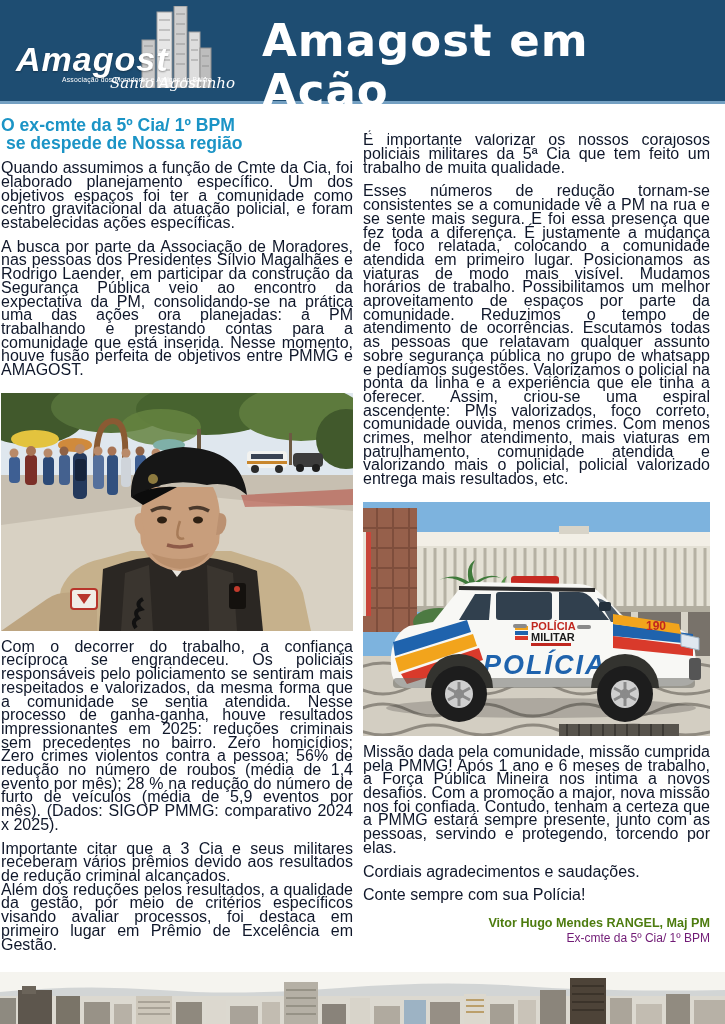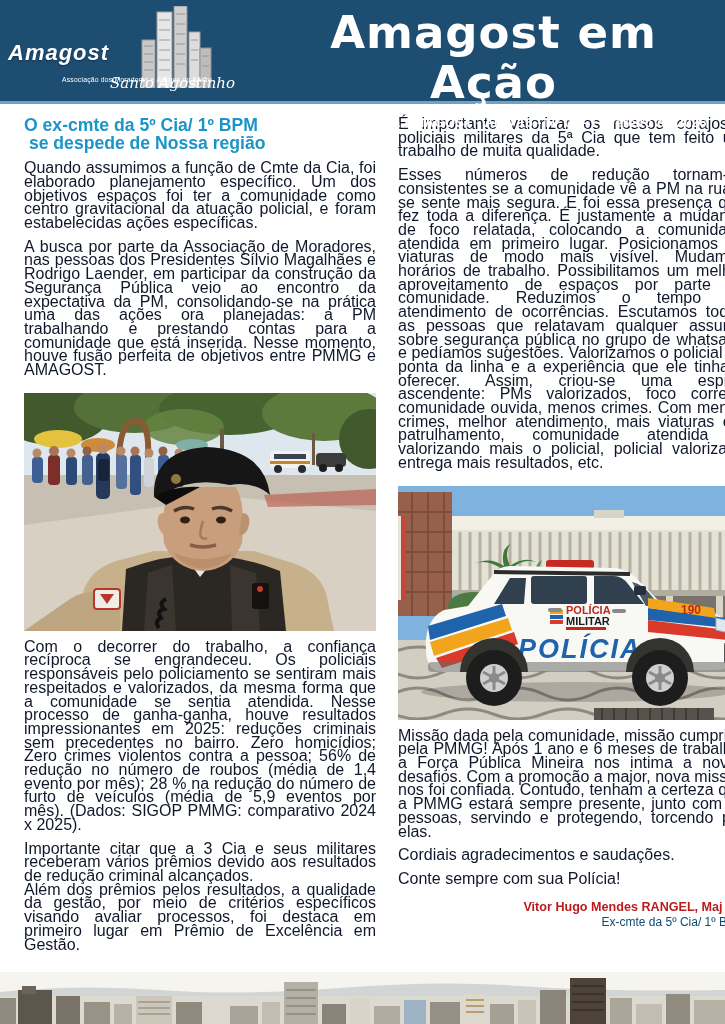--- a/index.html
+++ b/index.html
@@ -11,59 +11,59 @@
   }
   .page { position:relative; width:725px; height:1024px; background:#fff; overflow:hidden; }
 
   
   .header {
     height:104px; background:#1e4d72; border-bottom:3px solid #74a0c2;
     display:flex; color:#fff; position:relative;
   }
   .logo { position:relative; width:262px; flex:none; }
   .logo-name {
-    position:absolute; left:8px; top:40px;
-    font-size:22px; font-weight:bold; font-style:italic; letter-spacing:1px;
+    position:absolute; left:16px; top:40px;
+    font-size:34px; font-weight:bold; font-style:italic; letter-spacing:1px;
     text-shadow:0 1px 2px rgba(0,0,0,.35);
   }
   .logo-buildings { position:absolute; left:140px; top:6px; }
   .logo-tagline {
     position:absolute; left:62px; top:76px; font-size:6.8px; letter-spacing:.2px; white-space:nowrap;
   }
   .logo-hood {
     position:absolute; left:110px; top:74px; font-size:15px; font-style:italic;
     font-family:"DejaVu Serif", serif; white-space:nowrap;
   }
-  .masthead { flex:1; text-align:center; padding-top:8px; }
+  .masthead { flex:1; padding-top:16px; }
   .mast-title {
     font-size:45px; font-weight:bold; font-family:"DejaVu Sans", sans-serif;
     letter-spacing:1px; line-height:50px;
   }
   .mast-subtitle { font-size:13.2px; font-weight:bold; margin-top:7px; letter-spacing:.2px; }
 
   
-  .columns { display:flex; gap:22px; padding:13px 8px 0 24px; }
+  .columns { display:flex; gap:10px; padding:13px 8px 0 1px;align-items:center; }
   .col-left  { width:352px; flex:none; }
   .col-right { width:347px; flex:none; }
 
   .headline { color:#1b94c6; font-size:17.6px; line-height:17.6px; font-weight:bold; margin:0 0 9px 0; }
   .headline span { display:block; white-space:pre-wrap; }
 
   p.body-p {
     margin:0 0 10px 0; color:#0f172a;
     font-size:16px; line-height:13.7px; text-align:justify;
   }
   p.tight { margin-bottom:0; }
 
   figure { margin:16px 0 9px 0; }
   figure svg { display:block; }
 
   .signature { text-align:right; margin-top:14px; }
-  .sig-name { font-weight:bold; font-size:12.6px; color:#b91c1c; line-height:15px; }
-  .sig-role { font-size:12px; color:#0c4a6e; line-height:14px; }
+  .sig-name { font-weight:bold; font-size:12.6px; color:#4d7c0f; line-height:15px; }
+  .sig-role { font-size:12px; color:#701a75; line-height:14px; }
 
   .skyline { position:absolute; left:0; bottom:0; width:725px; height:52px; }
 </style>
 </head>
 <body>
 
 <div class="page">
 
   <div class="header">
     <div class="logo">
@@ -212,21 +212,21 @@
             <ellipse cx="161" cy="127" rx="5" ry="3.4" fill="#2e2013"></ellipse>
             <ellipse cx="197" cy="127" rx="5" ry="3.4" fill="#2e2013"></ellipse>
             <path d="M179,128 q-4,12 -2,16 q3,3 6,1" stroke="#a77b58" stroke-width="2.5" fill="none"></path>
             <path d="M166,152 q13,4 26,0" stroke="#8d5a48" stroke-width="3.5" fill="none"></path>
           </g>
         </svg>
       </figure>
 
       <p class="body-p">Com o decorrer do trabalho, a confiança recíproca se engrandeceu. Os policiais responsáveis pelo policiamento se sentiram mais respeitados e valorizados, da mesma forma que a comunidade se sentia atendida. Nesse processo de ganha-ganha, houve resultados impressionantes em 2025: reduções criminais sem precedentes no bairro. Zero homicídios; Zero crimes violentos contra a pessoa; 56% de redução no número de roubos (média de 1,4 evento por mês); 28 % na redução do número de furto de veículos (média de 5,9 eventos por mês). (Dados: SIGOP PMMG: comparativo 2024 x 2025).</p>
       <p class="body-p tight">Importante citar que a 3 Cia e seus militares receberam vários prêmios devido aos resultados de redução criminal alcançados.</p>
-      <p class="body-p">Além dos prêmios pelos resultados, a qualidade da gestão, por meio de critérios específicos visando avaliar processos, foi destaca em primeiro lugar em Prêmio de Excelência em Gestão.</p>
+      <p class="body-p">Além dos reduções pelos resultados, a qualidade da gestão, por meio de critérios específicos visando avaliar processos, foi destaca em primeiro lugar em Prêmio de Excelência em Gestão.</p>
     </div>
 
     <div class="col-right">
       <p class="body-p">É importante valorizar os nossos corajosos policiais militares da 5ª Cia que tem feito um trabalho de muita qualidade.</p>
       <p class="body-p">Esses números de redução tornam-se consistentes se a comunidade vê a PM na rua e se sente mais segura. E foi essa presença que fez toda a diferença. É justamente a mudança de foco relatada, colocando a comunidade atendida em primeiro lugar. Posicionamos as viaturas de modo mais visível. Mudamos horários de trabalho. Possibilitamos um melhor aproveitamento de espaços por parte da comunidade. Reduzimos o tempo de atendimento de ocorrências. Escutamos todas as pessoas que relatavam qualquer assunto sobre segurança pública no grupo de whatsapp e pedíamos sugestões. Valorizamos o policial na ponta da linha e a experiência que ele tinha a oferecer. Assim, criou-se uma espiral ascendente: PMs valorizados, foco correto, comunidade ouvida, menos crimes. Com menos crimes, melhor atendimento, mais viaturas em patrulhamento, comunidade atendida e valorizando mais o policial, policial valorizado entrega mais resultados, etc.</p>
 
       <figure>
         <svg width="347" height="234" viewBox="0 0 347 234">
 
           <rect x="0" y="0" width="347" height="154" fill="#7db3de"></rect>

